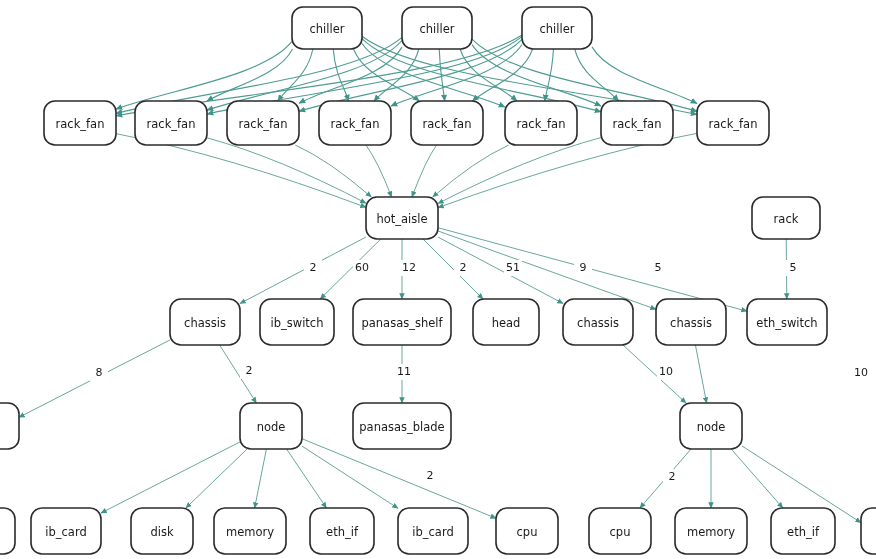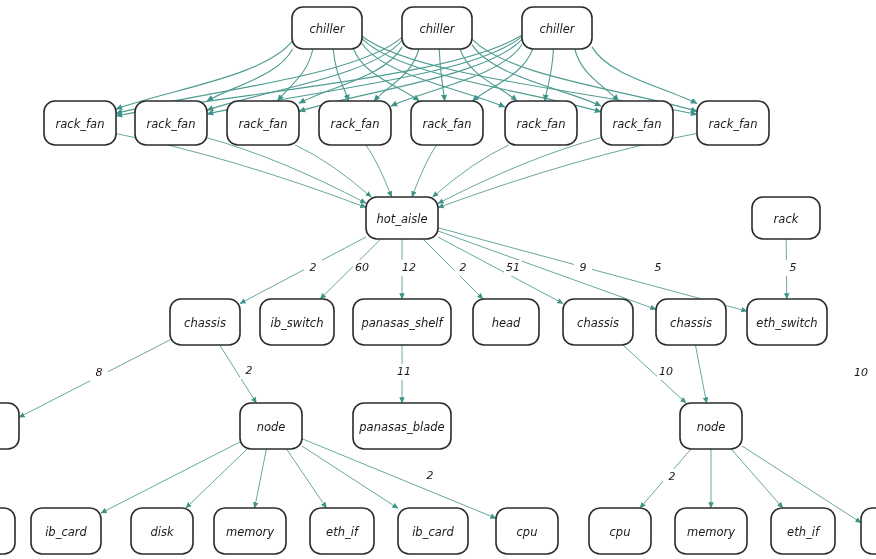--- a/index.html
+++ b/index.html
@@ -9,21 +9,20 @@
   }
   body {
     font-family: "DejaVu Sans", "Liberation Sans", sans-serif;
   }
   #canvas {
     position: relative;
     width: 876px;
     height: 559px;
     background: #ffffff;
     overflow: hidden;
-    font-style: italic;
   }
   #graph-svg {
     position: absolute;
     left: 0;
     top: 0;
     width: 876px;
     height: 559px;
   }
   .node-rect {
     fill: #ffffff;

